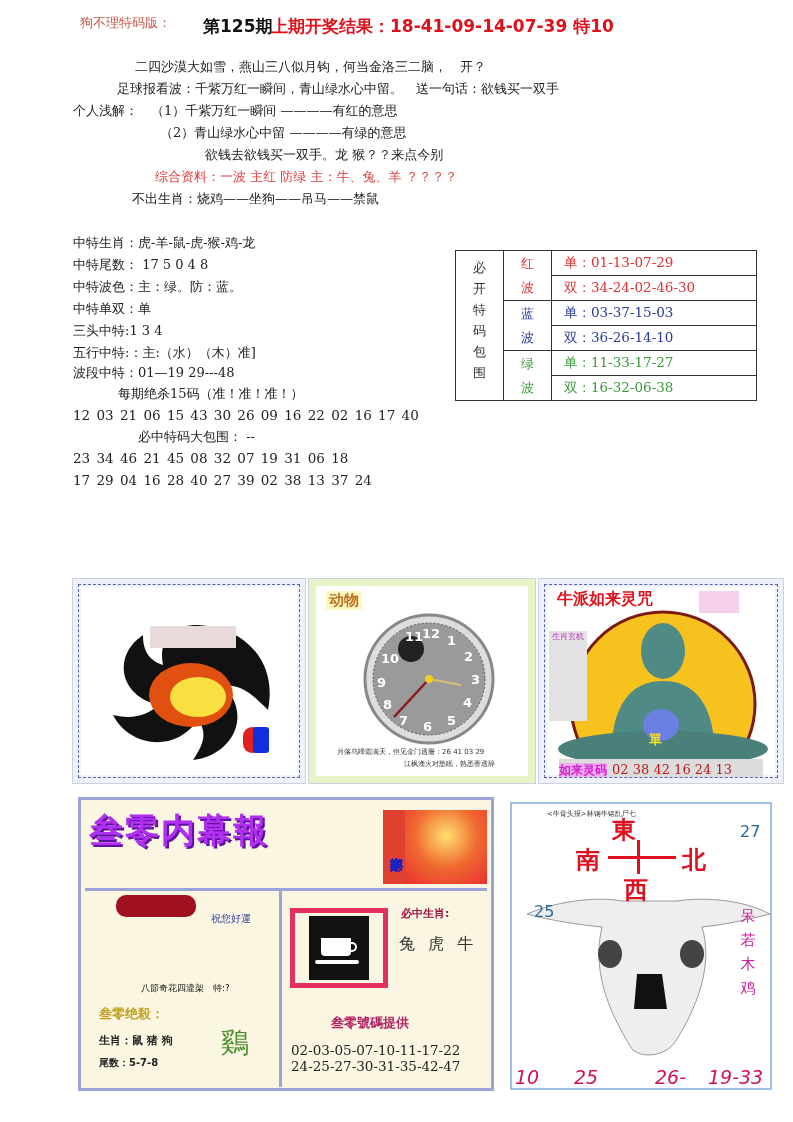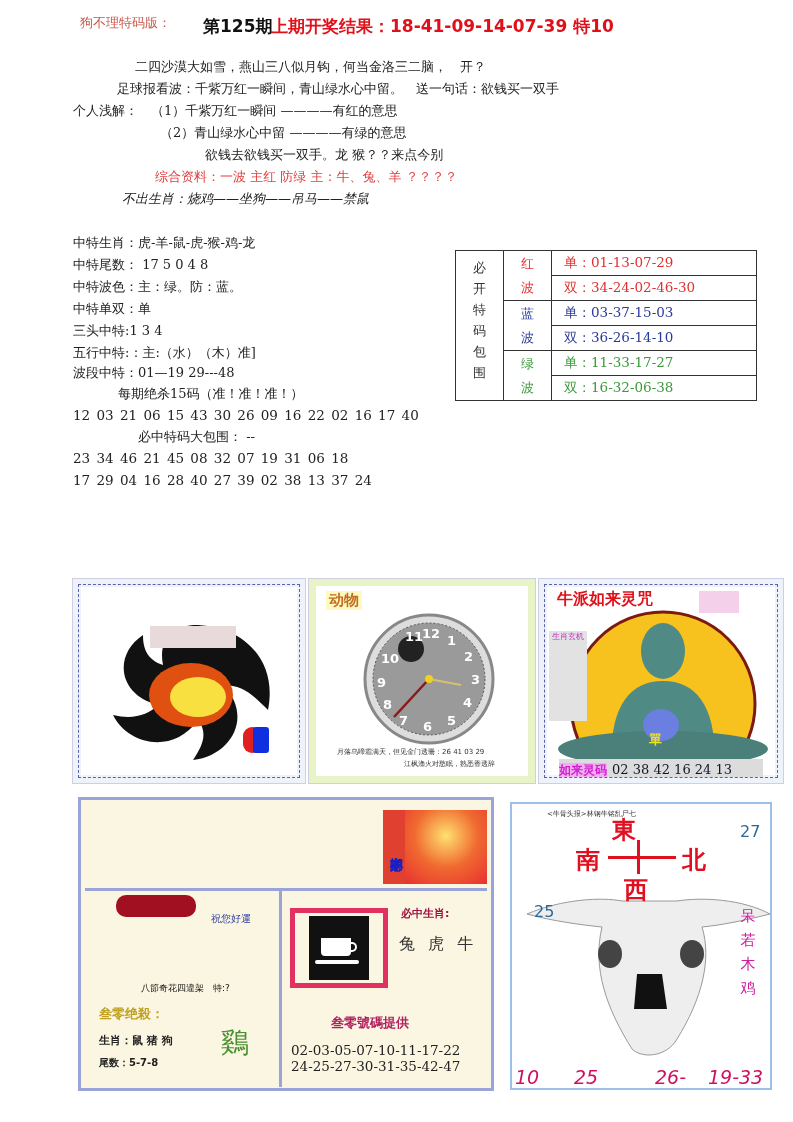--- a/index.html
+++ b/index.html
@@ -31,21 +31,21 @@
   <div class="abs result">上期开奖结果：18-41-09-14-07-39 特10</div>
 </div>
 
 <div>
   <div class="abs line" style="left:135px;top:58px;">二四沙漠大如雪，燕山三八似月钩，何当金洛三二脑，　开？</div>
   <div class="abs line" style="left:117px;top:80px;">足球报看波：千紫万红一瞬间，青山绿水心中留。　送一句话：欲钱买一双手</div>
   <div class="abs line" style="left:73px;top:102px;">个人浅解：　（1）千紫万红一瞬间 ————有红的意思</div>
   <div class="abs line" style="left:160px;top:124px;">（2）青山绿水心中留 ————有绿的意思</div>
   <div class="abs line" style="left:205px;top:146px;">欲钱去欲钱买一双手。龙 猴？？来点今别</div>
   <div class="abs line red-line" style="left:155px;top:168px;">综合资料：一波 主红 防绿 主：牛、兔、羊 ？？？？</div>
-  <div class="abs line" style="left:122px;top:190px;font-style:italic;">不出生肖：烧鸡——坐狗——吊马——禁鼠</div>
+  <div class="abs line" style="left:132px;top:190px;">不出生肖：烧鸡——坐狗——吊马——禁鼠</div>
 </div>
 
 <div>
   <div class="abs info-line" style="left:73px;top:234px;">中特生肖：虎-羊-鼠-虎-猴-鸡-龙</div>
   <div class="abs info-line" style="left:73px;top:256px;">中特尾数：  17 5 0 4 8</div>
   <div class="abs info-line" style="left:73px;top:278px;">中特波色：主：绿。防：蓝。</div>
   <div class="abs info-line" style="left:73px;top:300px;">中特单双：单</div>
   <div class="abs info-line" style="left:73px;top:322px;">三头中特:1  3  4</div>
   <div class="abs info-line" style="left:73px;top:344px;">五行中特:：主:（水）（木）准]</div>
   <div class="abs info-line" style="left:73px;top:364px;">波段中特：01—19  29---48</div>
@@ -150,25 +150,26 @@
     <path d="M60 150 C60 95 80 72 112 72 C144 72 164 95 164 150 Z" fill="#4f8a84"></path>
     <ellipse cx="112" cy="140" rx="105" ry="18" fill="#4a7f7a"></ellipse>
     <ellipse cx="110" cy="116" rx="18" ry="16" fill="#6b7fe0"></ellipse>
   </svg>
   <div class="abs" style="left:10px;top:52px;width:38px;height:90px;background:#e2e2e2;font-size:9px;color:#333;text-align:center;">
     <div style="color:#c030c0;font-size:8px;">生肖玄机</div>
   </div>
   <div class="abs" style="left:110px;top:152px;font-size:13px;font-weight:bold;color:#f0e020;">單</div>
   <div class="abs" style="left:20px;top:180px;width:204px;height:18px;background:#dcdcdc;white-space:nowrap;">
     <span style="font-size:12px;font-weight:bold;color:#d020d0;background:#f0b0f0;">如来灵码</span>
-    <span style="font-size:13px;font-family:'DejaVu Serif',serif;color:#0f172a;">02 38 42 16 24 13</span>
+    <span style="font-size:13px;font-family:'DejaVu Serif',serif;color:#b91c1c;">02 38 42 16 24 13</span>
   </div>
 </div>
 
 <div class="panel" style="left:78px;top:797px;width:416px;height:294px;">
+  <div class="abs" style="left:8px;top:8px;font-size:34px;font-weight:bold;color:#b030f0;text-shadow:2px 2px 0 #6010a0;letter-spacing:2px;">叁零内幕報</div>
   <div class="abs" style="left:302px;top:10px;width:22px;height:74px;background:#e04030;color:#1a20c0;font-size:13px;font-weight:bold;text-align:center;line-height:18px;writing-mode:vertical-rl;">本期必中</div>
   <div class="abs" style="left:324px;top:10px;width:82px;height:74px;background:radial-gradient(circle at 50% 35%,#ffe070 0,#f06a30 50%,#e83030 100%);"></div>
   <div class="abs" style="left:4px;top:88px;width:402px;height:3px;background:#9aa4d9;"></div>
   <div class="abs" style="left:198px;top:91px;width:3px;height:196px;background:#9aa4d9;"></div>
 
   <div class="abs" style="left:35px;top:95px;width:80px;height:22px;background:#a01020;border-radius:10px;"></div>
   <div class="abs" style="left:130px;top:112px;font-size:10px;color:#3040a0;">祝您好運</div>
   <div class="abs" style="left:60px;top:182px;font-size:9px;color:#111;white-space:nowrap;">八節奇花四違架　特:?</div>
   <div class="abs" style="left:18px;top:205px;font-size:13px;font-weight:bold;color:#c0a020;">叁零绝殺：</div>
   <div class="abs" style="left:18px;top:233px;font-size:11px;font-weight:bold;color:#222;">生肖：鼠 猪 狗</div>

